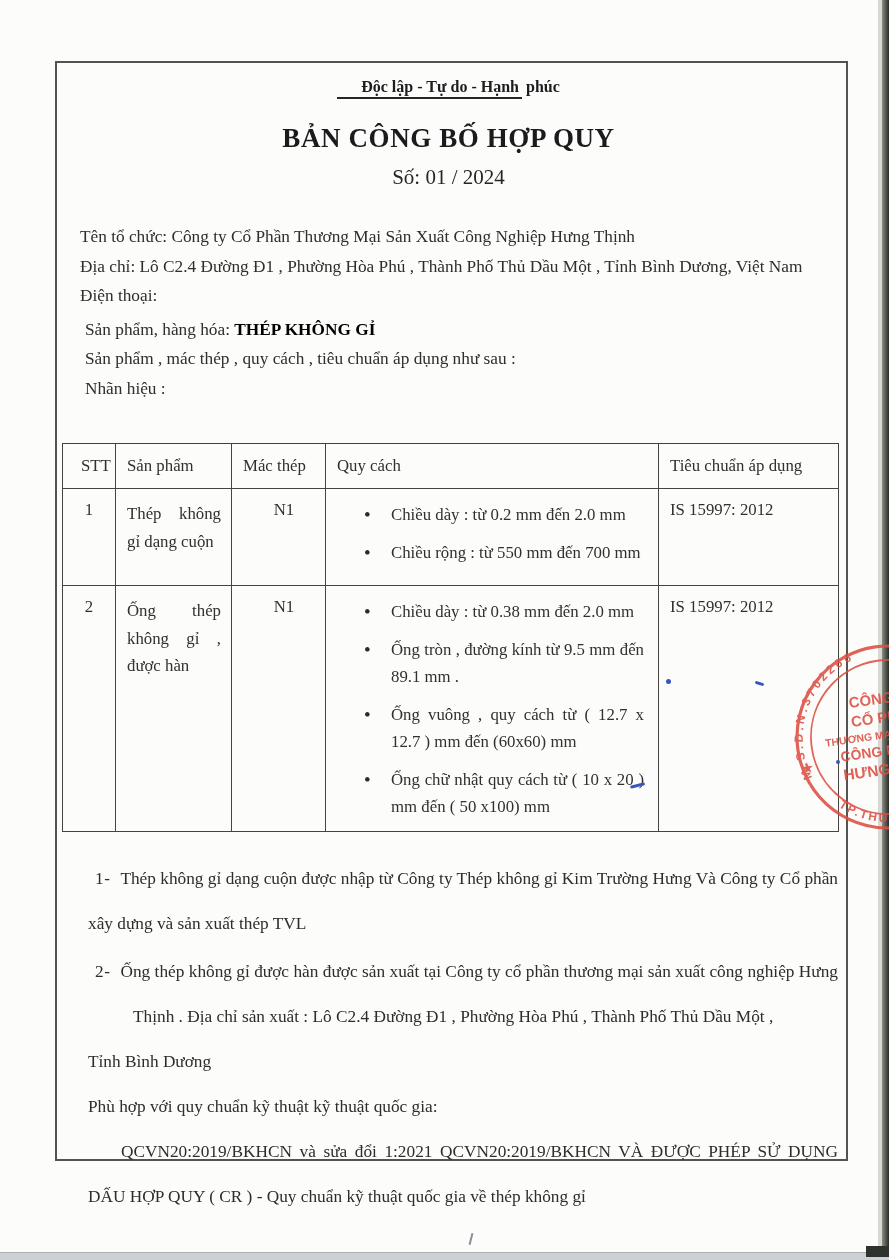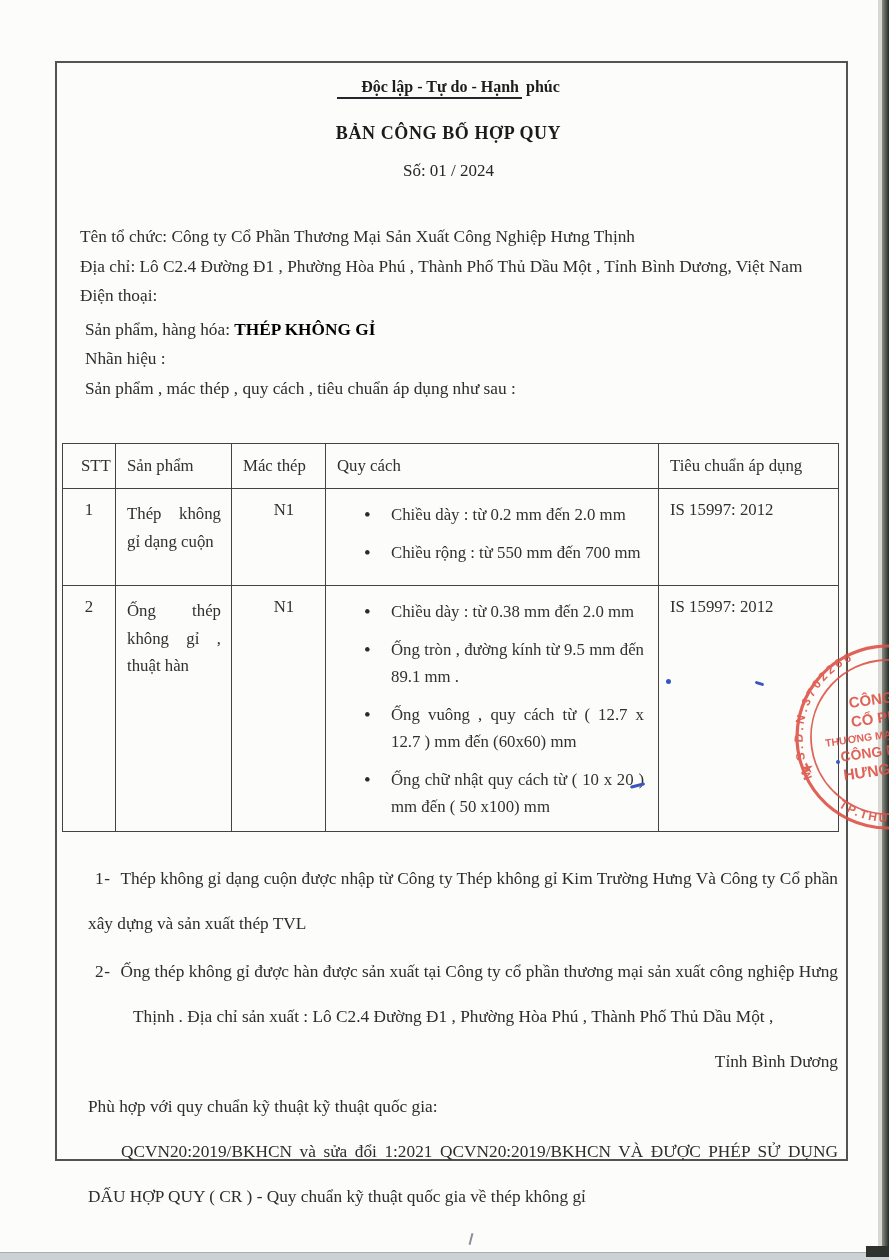--- a/index.html
+++ b/index.html
@@ -11,22 +11,22 @@
   .edge-right-soft{position:absolute;top:0;right:7px;width:4px;height:100%;background:#d7d8d2;}
   .edge-bottom{position:absolute;left:0;bottom:0;width:100%;height:7px;background:#ccd1d4;border-top:1px solid #a9afb4;}
   .corner-dark{position:absolute;right:0;bottom:3px;width:23px;height:11px;background:#2e332d;}
   
   .frame{position:absolute;left:55px;top:61px;width:789px;height:1096px;border:2px solid #55534d;}
   
   .hdr{position:absolute;left:0;right:6px;top:10px;text-align:center;}
   .gov{font-size:17.5px;font-weight:bold;letter-spacing:.4px;color:#1d1d1f;}
   .motto{font-size:16px;font-weight:bold;margin-top:5px;color:#1d1d1f;}
   .motto .u{border-bottom:2.5px solid #26262a;padding:0 3px 2px 24px;}
-  .doc-title{font-size:18px;font-weight:bold;letter-spacing:.6px;margin-top:27px;color:#1b1b1d;}
-  .doc-no{font-size:17px;margin-top:17px;color:#262626;}
+  .doc-title{font-size:27px;font-weight:bold;letter-spacing:.6px;margin-top:27px;color:#1b1b1d;}
+  .doc-no{font-size:21px;margin-top:11px;color:#262626;}
   
   .info{position:absolute;left:23px;right:10px;top:159px;font-size:17.3px;line-height:29.6px;}
   .info p{margin:0;}
   .ind{margin-left:5px !important;}
   .mt4{margin-top:4px !important;}
   .b{font-weight:bold;color:#000000;}
   
   table.spec{position:absolute;left:5px;top:380px;width:776px;border-collapse:collapse;
              font-size:16.8px;color:#30302e;table-layout:fixed;}
   table.spec th,table.spec td{border:1.6px solid #44433e;font-weight:normal;}
@@ -38,21 +38,21 @@
   td.cell-grade{text-align:center;}
   td.cell-spec{padding:8px 8px 0 0 !important;}
   td.cell-spec ul{margin:0;padding:4px 6px 0 65px;list-style:none;}
   td.cell-spec li{position:relative;text-align:justify;line-height:27.5px;margin-bottom:10px;}
   td.cell-spec li::before{content:"\2022";position:absolute;left:-27px;top:0;font-size:19px;color:#2c2c2a;}
   
   .notes{position:absolute;left:31px;right:8px;top:793px;font-size:17.3px;line-height:45px;color:#2d2d2b;}
   .notes p{margin:0;}
   .note-1{text-align:justify;text-indent:7px;}
   .note-2{text-align:justify;padding-left:45px;text-indent:-38px;margin-top:3px !important;}
-  .province{margin-top:0;text-align:right;}
+  .province{margin-top:0;}
   .conf-intro{margin-left:7px;}
   .conf-text{margin-left:-26px;text-indent:33px;text-align:justify;}
   .nmk{letter-spacing:.5px;padding-right:10px;}
   
   .stamp{position:absolute;left:788px;top:637px;width:200px;height:200px;opacity:.88;z-index:5;pointer-events:none;}
   
   .ink{position:absolute;background:#3b55c0;border-radius:2px;}
   .pencil{position:absolute;background:#8b8f98;}
 </style>
 </head>
@@ -66,22 +66,22 @@
       <div class="motto"><span class="u">Độc lập - Tự do - Hạnh</span><span> phúc</span></div>
       <div class="doc-title">BẢN CÔNG BỐ HỢP QUY</div>
       <div class="doc-no">Số: 01 / 2024</div>
     </div>
 
     <div class="info">
       <p>Tên tổ chức: Công ty Cổ Phần Thương Mại Sản Xuất Công Nghiệp Hưng Thịnh</p>
       <p>Địa chỉ: Lô C2.4 Đường Đ1 , Phường Hòa Phú , Thành Phố Thủ Dầu Một , Tỉnh Bình Dương, Việt Nam</p>
       <p>Điện thoại:</p>
       <p class="ind mt4"><span>Sản phẩm, hàng hóa: </span><span class="b">THÉP KHÔNG GỈ</span></p>
+      <p class="ind">Sản phẩm , mác thép , quy cách , tiêu chuẩn áp dụng như sau :</p>
       <p class="ind">Nhãn hiệu :</p>
-      <p class="ind">Sản phẩm , mác thép , quy cách , tiêu chuẩn áp dụng như sau :</p>
     </div>
 
     <table class="spec">
       <colgroup>
           <col style="width:53px">
           <col style="width:116px">
           <col style="width:94px">
           <col style="width:333px">
           <col style="width:180px">
         </colgroup>
@@ -100,21 +100,21 @@
         <td class="cell-spec">
           <ul>
             <li>Chiều dày : từ 0.2 mm đến 2.0 mm</li>
             <li>Chiều rộng : từ 550 mm đến 700 mm</li>
           </ul>
         </td>
         <td>IS 15997: 2012</td>
       </tr>
       <tr style="height:245px;">
         <td class="cell-stt">2</td>
-        <td class="cell-prod">Ống thép không gỉ , thuật hàn</td>
+        <td class="cell-prod">Ống thép không gỉ , được hàn</td>
         <td class="cell-grade">N1</td>
         <td class="cell-spec">
           <ul>
             <li>Chiều dày : từ 0.38 mm đến 2.0 mm</li>
             <li>Ống tròn , đường kính từ 9.5 mm đến 89.1 mm .</li>
             <li>Ống vuông , quy cách từ ( 12.7 x 12.7 ) mm đến (60x60) mm</li>
             <li>Ống chữ nhật quy cách từ ( 10 x 20 ) mm đến ( 50 x100) mm</li>
           </ul>
         </td>
         <td>IS 15997: 2012</td>

